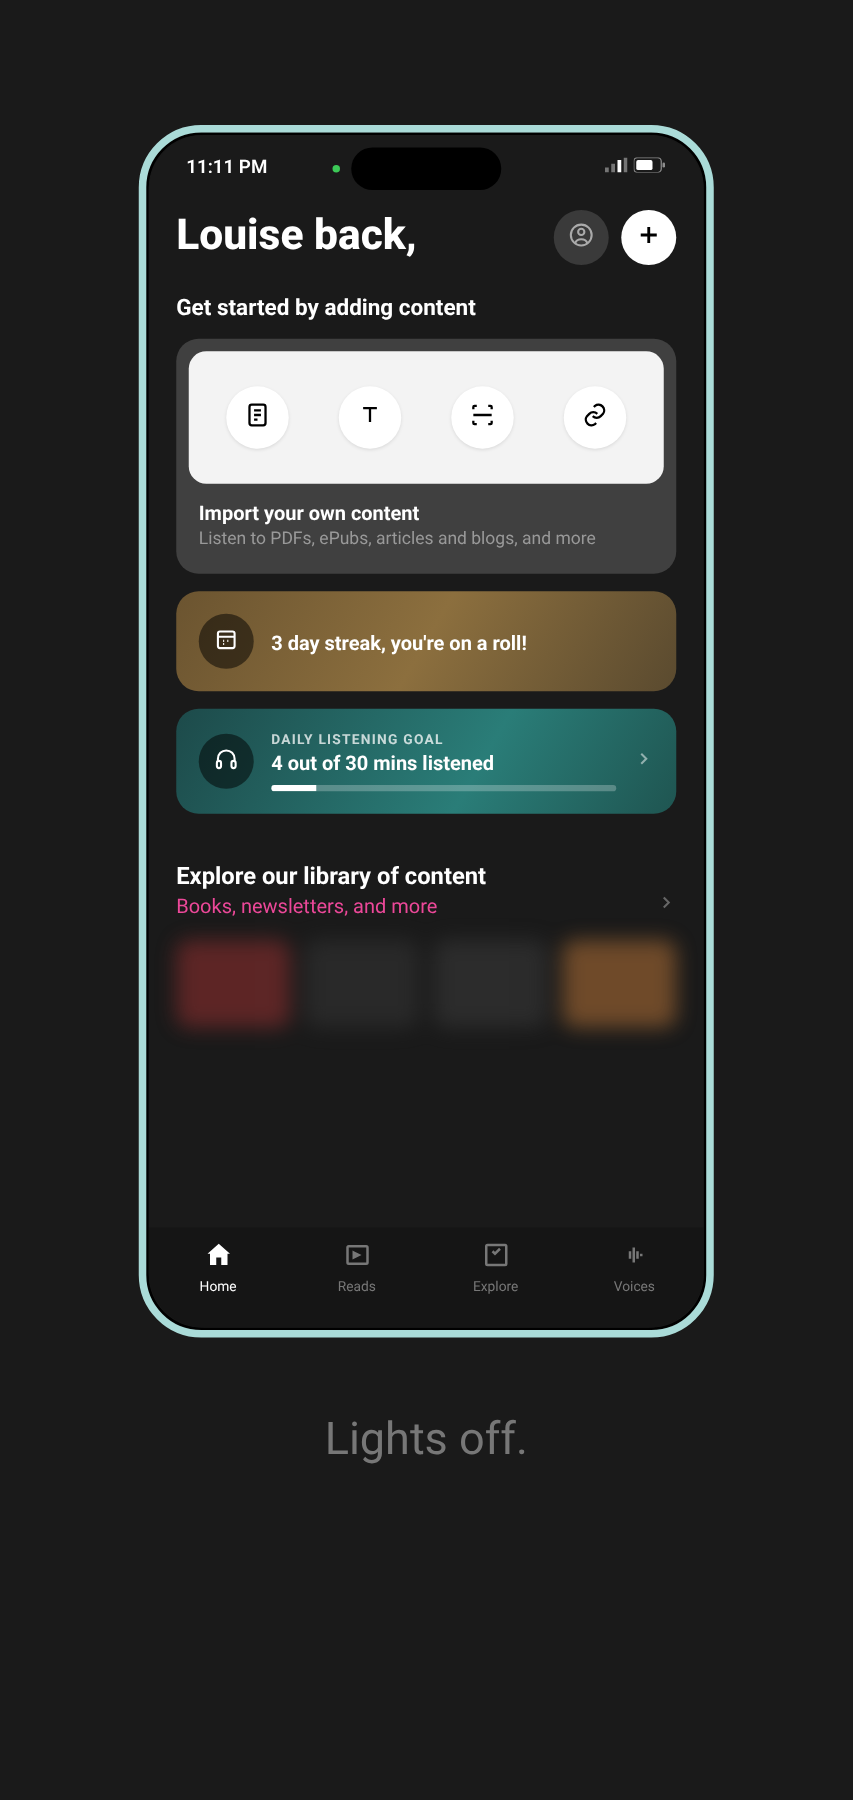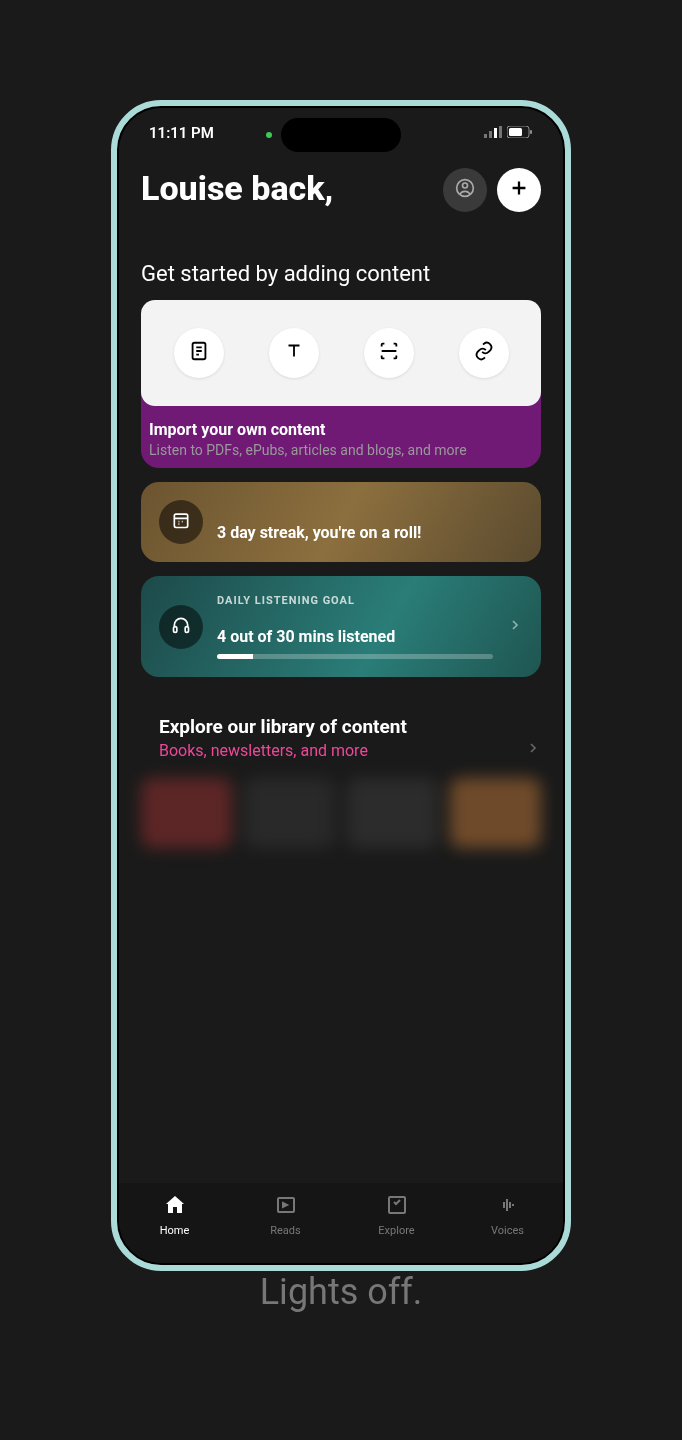--- a/index.html
+++ b/index.html
@@ -10,21 +10,21 @@
     font-family: -apple-system, BlinkMacSystemFont, "Segoe UI", Roboto, sans-serif;
     display: flex;
     flex-direction: column;
     align-items: center;
     border-radius: 30px;
     overflow: hidden;
   }
   .phone-frame {
     margin-top: 100px;
     width: 460px;
-    height: 1171px;
+    height: 970px;
     border: 6px solid #aadbd8;
     border-radius: 50px;
     background: #1a1a1a;
     position: relative;
     overflow: hidden;
     box-shadow: 0 0 0 2px #000 inset;
   }
   .phone-inner {
     position: absolute;
     inset: 2px;
@@ -82,29 +82,30 @@
   .circle-btn {
     width: 44px; height: 44px;
     border-radius: 50%;
     display: flex; align-items: center; justify-content: center;
     flex-shrink: 0;
   }
   .profile-btn { background: #3a3a3a; color: #aaa; }
   .add-btn { background: #fff; color: #000; }
 
   .section-title {
-    margin-top: 49px;
-    font-size: 22px;
-    font-weight: 400;
+    margin-top: 24px;
+    font-size: 18px;
+    font-weight: 700;
   }
 
   .import-card {
     margin-top: 14px;
-    background: #701a75;
+    background: #404040;
     border-radius: 18px;
+    padding: 10px;
   }
   .import-icon-row {
     background: #f3f3f3;
     border-radius: 14px;
     padding: 28px 10px;
     display: flex;
     justify-content: space-around;
   }
   .import-icon {
     width: 50px; height: 50px;
@@ -134,37 +135,36 @@
     background: rgba(0,0,0,0.5);
     display: flex; align-items: center; justify-content: center;
     flex-shrink: 0;
     color: #fff;
   }
   .card-text { flex: 1; }
   .card-label {
     font-size: 11px; letter-spacing: 1px; font-weight: 700;
     color: rgba(255,255,255,0.75);
   }
-  .card-value { font-size: 16px; font-weight: 700; margin-top: 20px; }
+  .card-value { font-size: 16px; font-weight: 700; margin-top: 3px; }
   .progress-track {
     margin-top: 8px;
     height: 5px;
     background: rgba(255,255,255,0.25);
     border-radius: 3px;
     overflow: hidden;
     width: 100%;
   }
   .progress-fill { height: 100%; background: #fff; width: 13%; }
   .chevron { color: rgba(255,255,255,0.5); }
 
   .explore-section {
     margin-top: 38px;
     display: flex;
     align-items: flex-end;
-    margin-left: 18px;
   }
   .explore-text { flex: 1; }
   .explore-title { font-size: 19px; font-weight: 700; }
   .explore-sub { color: #ec4899; font-size: 16px; margin-top: 3px; }
 
   .blur-row {
     margin-top: 18px;
     display: flex; gap: 12px;
     filter: blur(8px);
     opacity: 0.6;
@@ -182,20 +182,21 @@
     align-items: flex-start;
     padding-top: 10px;
   }
   .tab-item {
     display: flex; flex-direction: column; align-items: center; gap: 4px;
     color: #777; font-size: 11px; width: 25%;
   }
   .tab-item.active { color: #fff; }
 
   .promo {
+    margin-top: 60px;
     text-align: center;
     color: #fff;
   }
   .promo-line1 { color: #777; font-size: 36px; font-weight: 400; }
   .promo-line2 { font-size: 38px; font-weight: 400; margin-top: 2px; }
   .promo-line2 strong { font-weight: 800; }
 </style>
 </head>
 <body>
 

